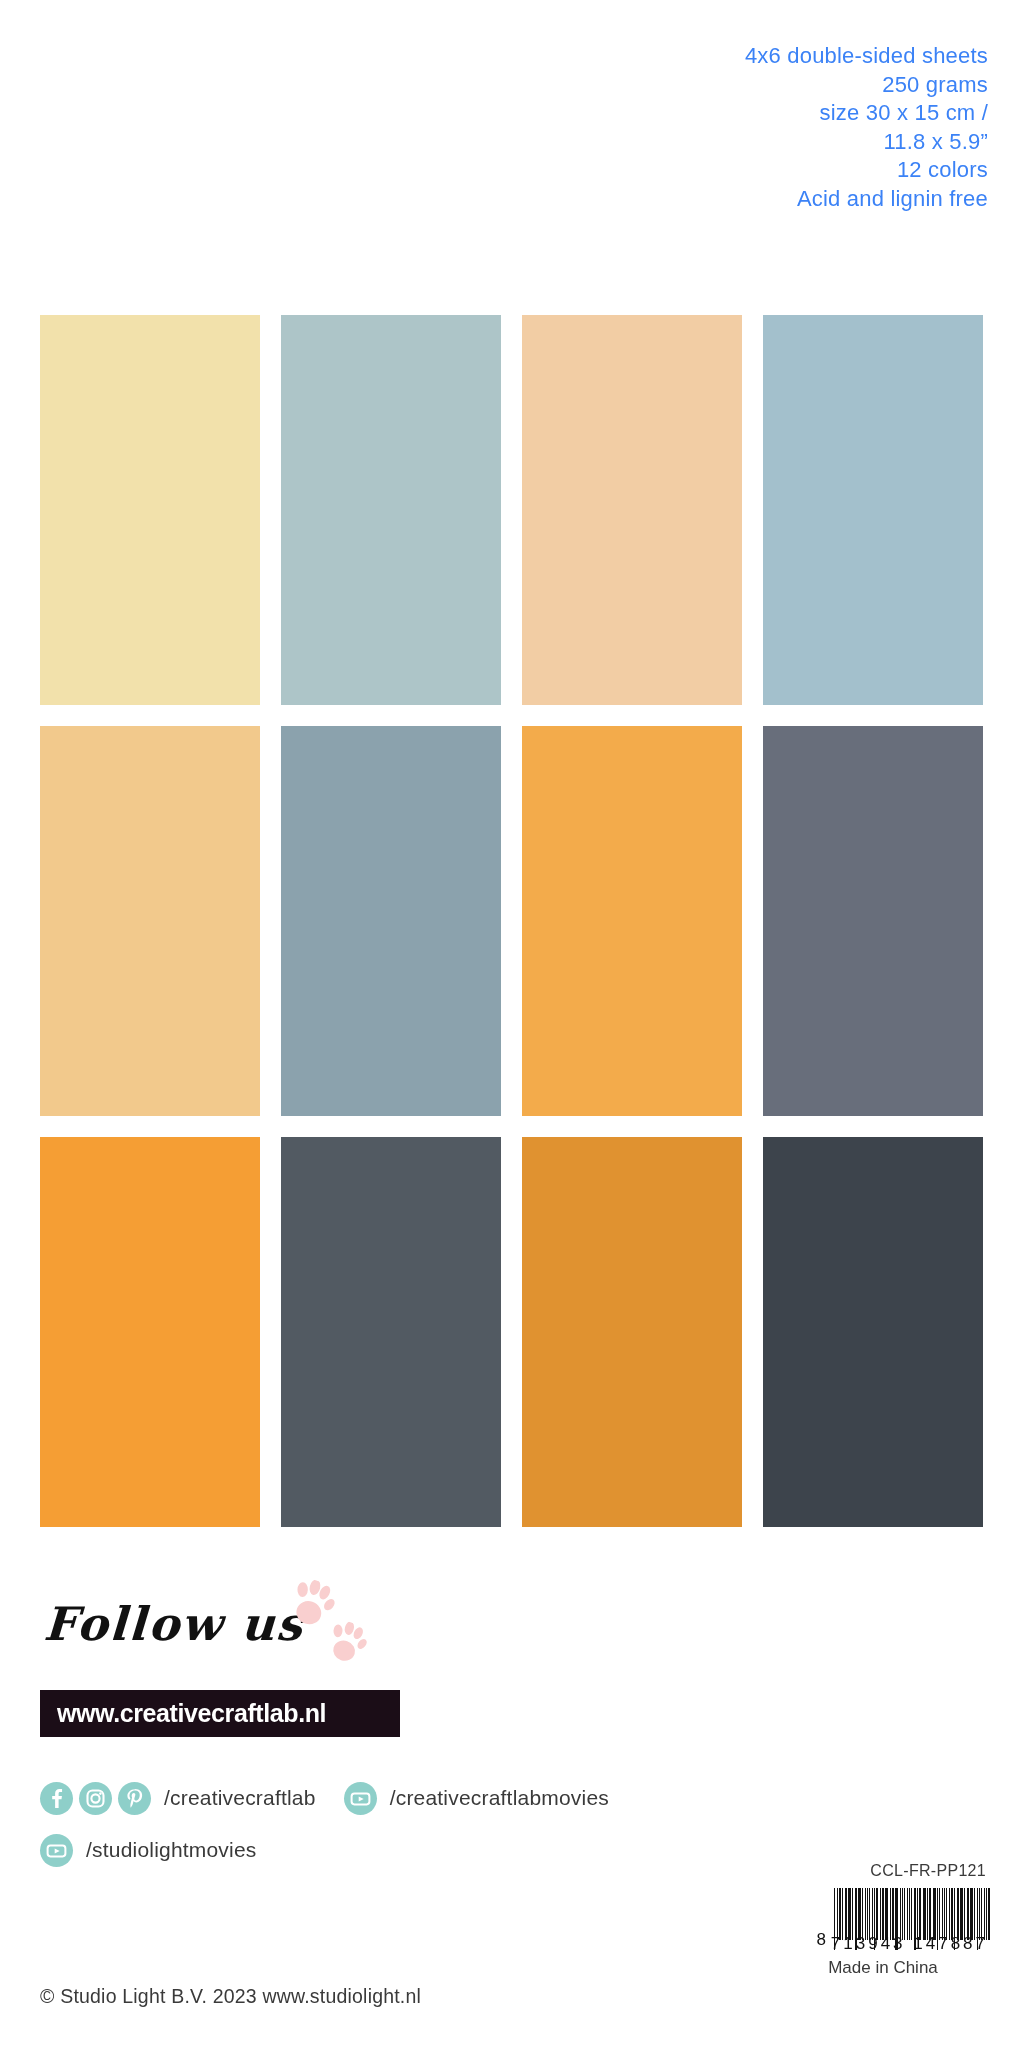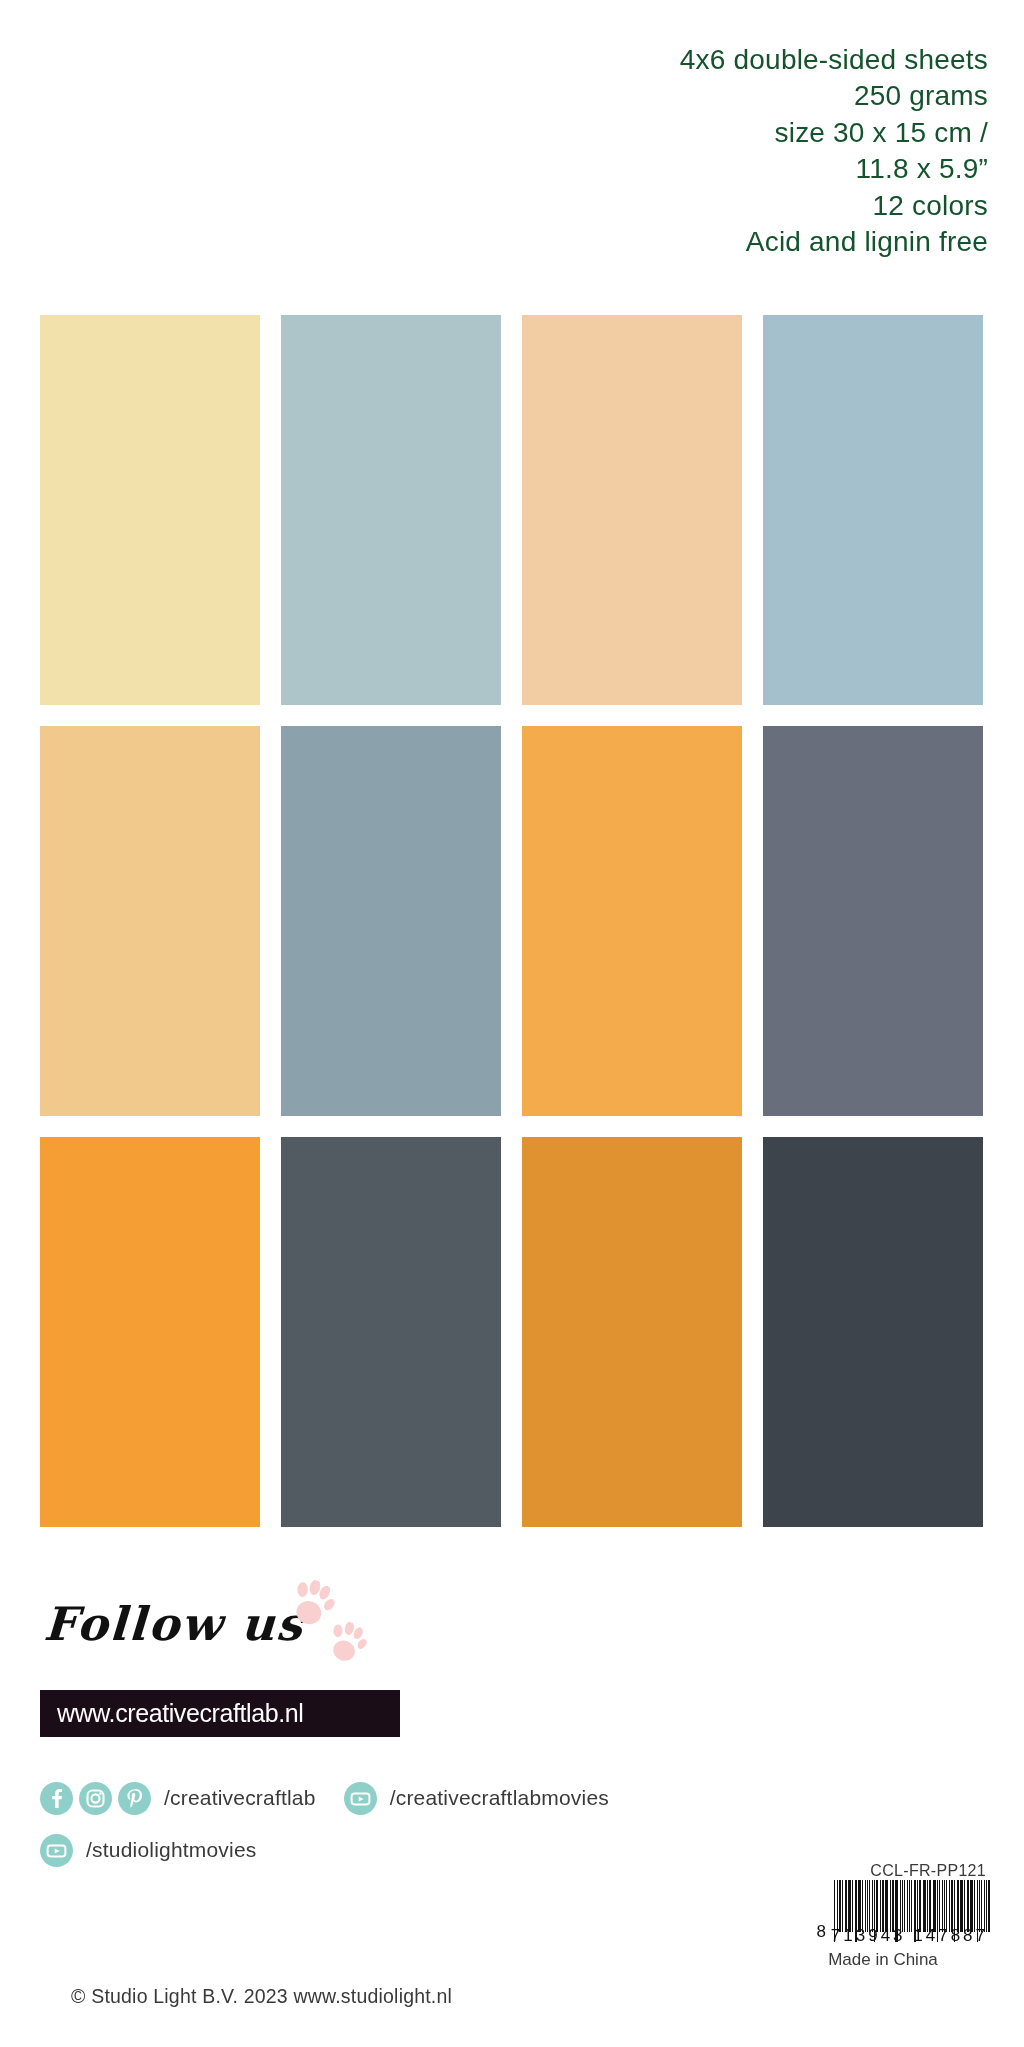--- a/index.html
+++ b/index.html
@@ -16,22 +16,22 @@
     overflow: hidden;
   }
 
   
   .spec-block {
     position: absolute;
     top: 42px;
     right: 36px;
     text-align: right;
     line-height: 1.30;
-    font-size: 28px;
-    color: #14532d;
+    font-size: 22px;
+    color: #3b82f6;
     letter-spacing: 0.2px;
   }
   .spec-line { display: block; white-space: pre; }
 
   
   .swatch-grid {
     position: absolute;
     left: 40px;
     top: 315px;
     width: 944px;
@@ -76,21 +76,21 @@
     height: 47px;
     background: #1b0d17;
     display: flex;
     align-items: center;
     padding-left: 17px;
     box-sizing: border-box;
   }
   .url-bar span {
     color: #ffffff;
     font-size: 25px;
-    font-weight: normal;
+    font-weight: bold;
     letter-spacing: -0.4px;
   }
 
   
   .social-rows {
     position: absolute;
     left: 40px;
     top: 1772px;
     width: 620px;
     text-align: right;
@@ -121,35 +121,35 @@
   .handle-second { margin-left: 28px; }
 
   
   .copyright {
     position: absolute;
     left: 40px;
     top: 1985px;
     font-size: 19.5px;
     color: #3a3a3a;
     letter-spacing: 0.2px;
-    margin-left: 31px;
   }
 
   
   .barcode-block {
     position: absolute;
     right: 32px;
     top: 1862px;
     width: 210px;
     text-align: center;
   }
   .product-code {
     font-size: 16px;
     color: #3a3a3a;
     letter-spacing: 0.3px;
+    margin-bottom: 8px;
     text-align: right;
     padding-right: 6px;
   }
   .barcode-wrap {
     display: flex;
     align-items: flex-end;
     justify-content: flex-end;
     gap: 6px;
   }
   .barcode-lead {

